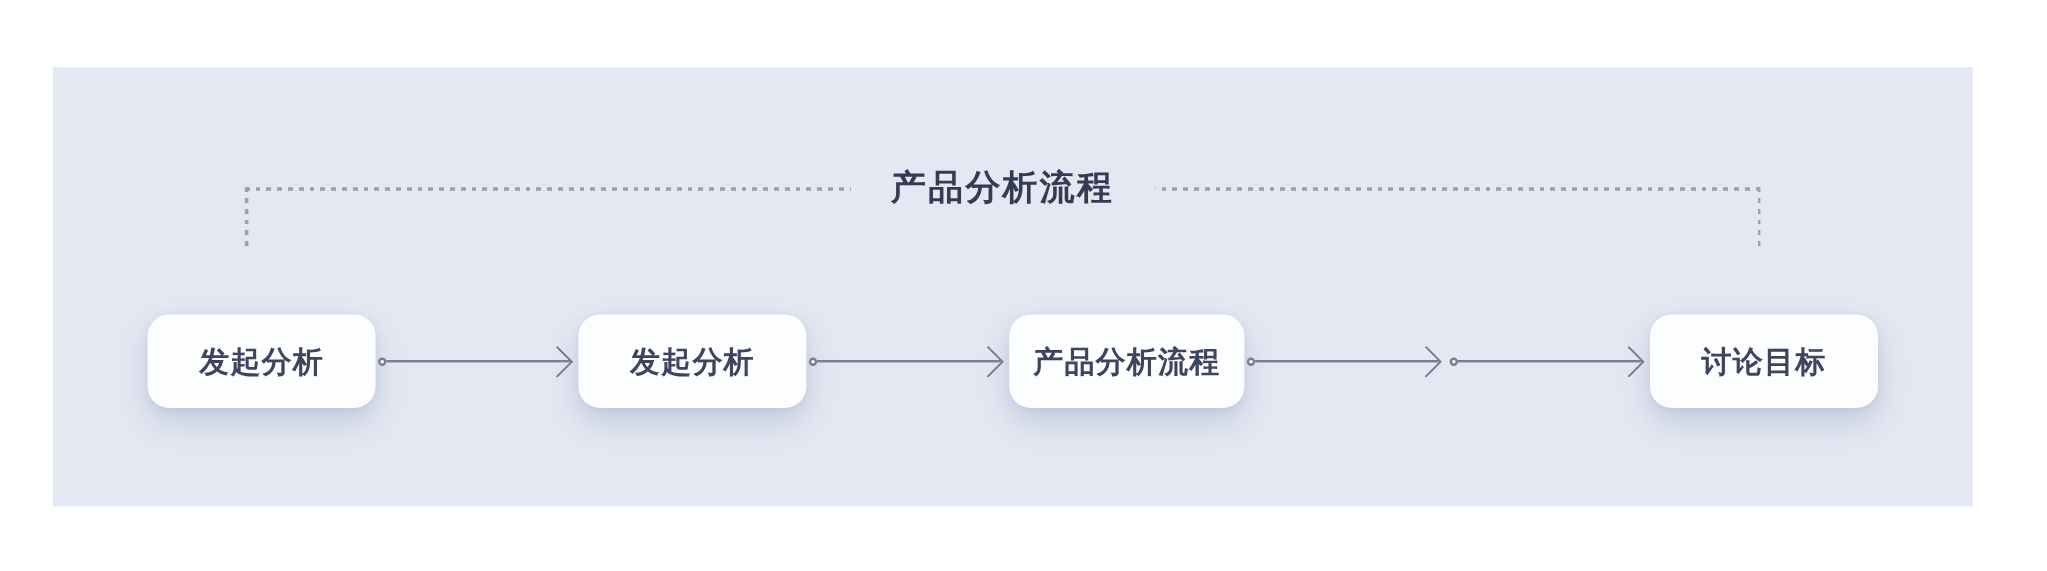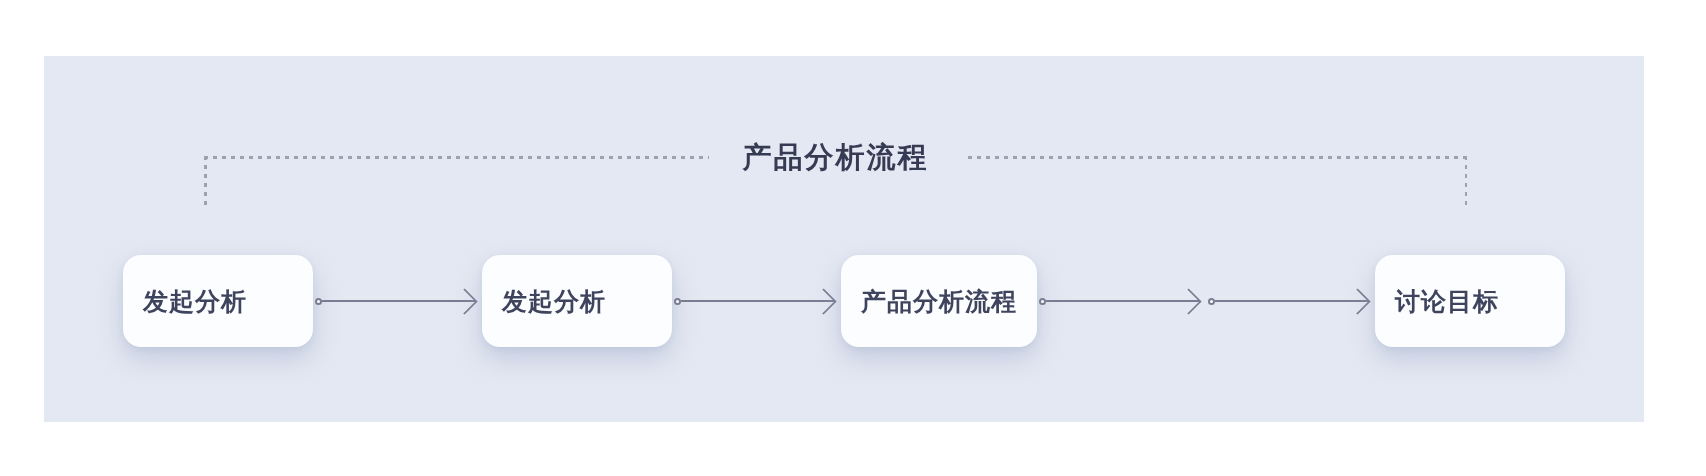--- a/index.html
+++ b/index.html
@@ -70,27 +70,27 @@
   
   .flow {
     position: absolute;
     left: 79px; right: 79px;
     top: 207px; height: 76px;
     display: flex;
     align-items: center;
   }
   .node {
     min-width: 190px;
-    height: 92px;
+    height: 78px;
     padding: 0 20px;
     background: var(--node-bg);
     border-radius: 18px;
     display: flex;
     align-items: center;
-    justify-content: flex-start;
+    justify-content: center;
     box-shadow: 0 12px 26px rgba(156,168,200,0.45), 0 2px 6px rgba(156,168,200,0.20);
     flex: none;
   }
   .node-label {
     font-size: 25px;
     font-weight: 600;
     letter-spacing: 1px;
     color: var(--node-text);
     white-space: nowrap;
   }

